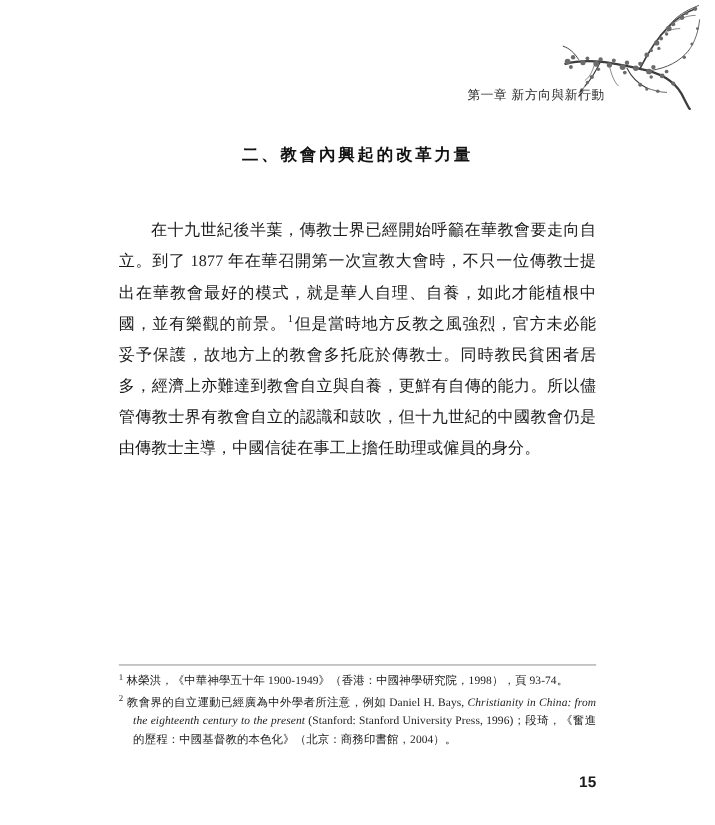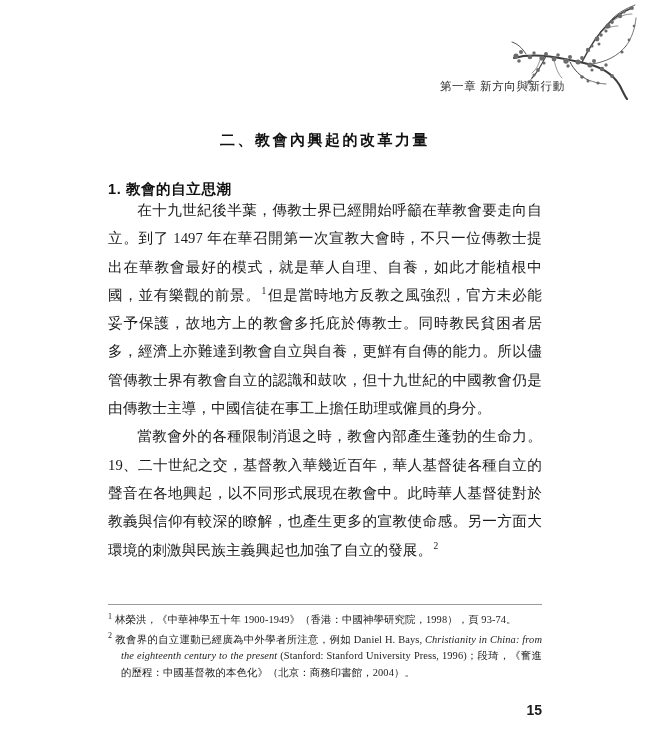--- a/index.html
+++ b/index.html
@@ -27,21 +27,21 @@
   .header-zone {
     position: absolute;
     top: 0;
     left: 0;
     width: 650px;
     height: 110px;
   }
 
   .chapter-running-head {
     position: absolute;
-    left: 440px;
+    left: 425px;
     top: 79px;
     font-size: 11.5px;
     letter-spacing: 0.6px;
     color: #2a2a2a;
     white-space: nowrap;
     font-family: "Liberation Sans", "DejaVu Sans", sans-serif;
   }
 
   .blossom-ornament {
     position: absolute;
@@ -236,28 +236,26 @@
           <circle cx="138" cy="24" r="1.3"></circle>
         </g>
       </svg>
     </div>
 
     <div class="chapter-running-head">第一章  新方向與新行動</div>
   </div>
 
   <h1 class="section-title">二、教會內興起的改革力量</h1>
 
-  <h2 class="sub-title">1. 教會的自立思潮</h2>
 
   <div class="body-col">
 
 
-    <p><span>在十九世紀後半葉，傳教士界已經開始呼籲在華教會要走向自立。到了 1497 年在華召開第一次宣教大會時，不只一位傳教士提出在華教會最好的模式，就是華人自理、自養，如此才能植根中國，並有樂觀的前景。</span><sup class="fn">1</sup><span>但是當時地方反教之風強烈，官方未必能妥予保護，故地方上的教會多托庇於傳教士。同時教民貧困者居多，經濟上亦難達到教會自立與自養，更鮮有自傳的能力。所以儘管傳教士界有教會自立的認識和鼓吹，但十九世紀的中國教會仍是由傳教士主導，中國信徒在事工上擔任助理或僱員的身分。</span></p>
-
-    <p><span>當教會外的各種限制消退之時，教會內部產生蓬勃的生命力。19、二十世紀之交，基督教入華幾近百年，華人基督徒各種自立的聲音在各地興起，以不同形式展現在教會中。此時華人基督徒對於教義與信仰有較深的瞭解，也產生更多的宣教使命感。另一方面大環境的刺激與民族主義興起也加強了自立的發展。</span><sup class="fn">2</sup></p>
+    <p><span>在十九世紀後半葉，傳教士界已經開始呼籲在華教會要走向自立。到了 1877 年在華召開第一次宣教大會時，不只一位傳教士提出在華教會最好的模式，就是華人自理、自養，如此才能植根中國，並有樂觀的前景。</span><sup class="fn">1</sup><span>但是當時地方反教之風強烈，官方未必能妥予保護，故地方上的教會多托庇於傳教士。同時教民貧困者居多，經濟上亦難達到教會自立與自養，更鮮有自傳的能力。所以儘管傳教士界有教會自立的認識和鼓吹，但十九世紀的中國教會仍是由傳教士主導，中國信徒在事工上擔任助理或僱員的身分。</span></p>
+
 
   </div>
 
   <div class="footnote-zone">
 
     <div class="footnote-rule"></div>
 
     <p class="footnote"><span class="marker">1</span><span>林榮洪，《中華神學五十年 1900-1949》（香港：中國神學研究院，1998），頁 93-74。</span></p>
 
     <p class="footnote"><span class="marker">2</span><span>教會界的自立運動已經廣為中外學者所注意，例如 Daniel H. Bays, </span><em class="lat">Christianity in China: from the eighteenth century to the present</em><span> (Stanford: Stanford University Press, 1996)；段琦，《奮進的歷程：中國基督教的本色化》（北京：商務印書館，2004）。</span></p>

